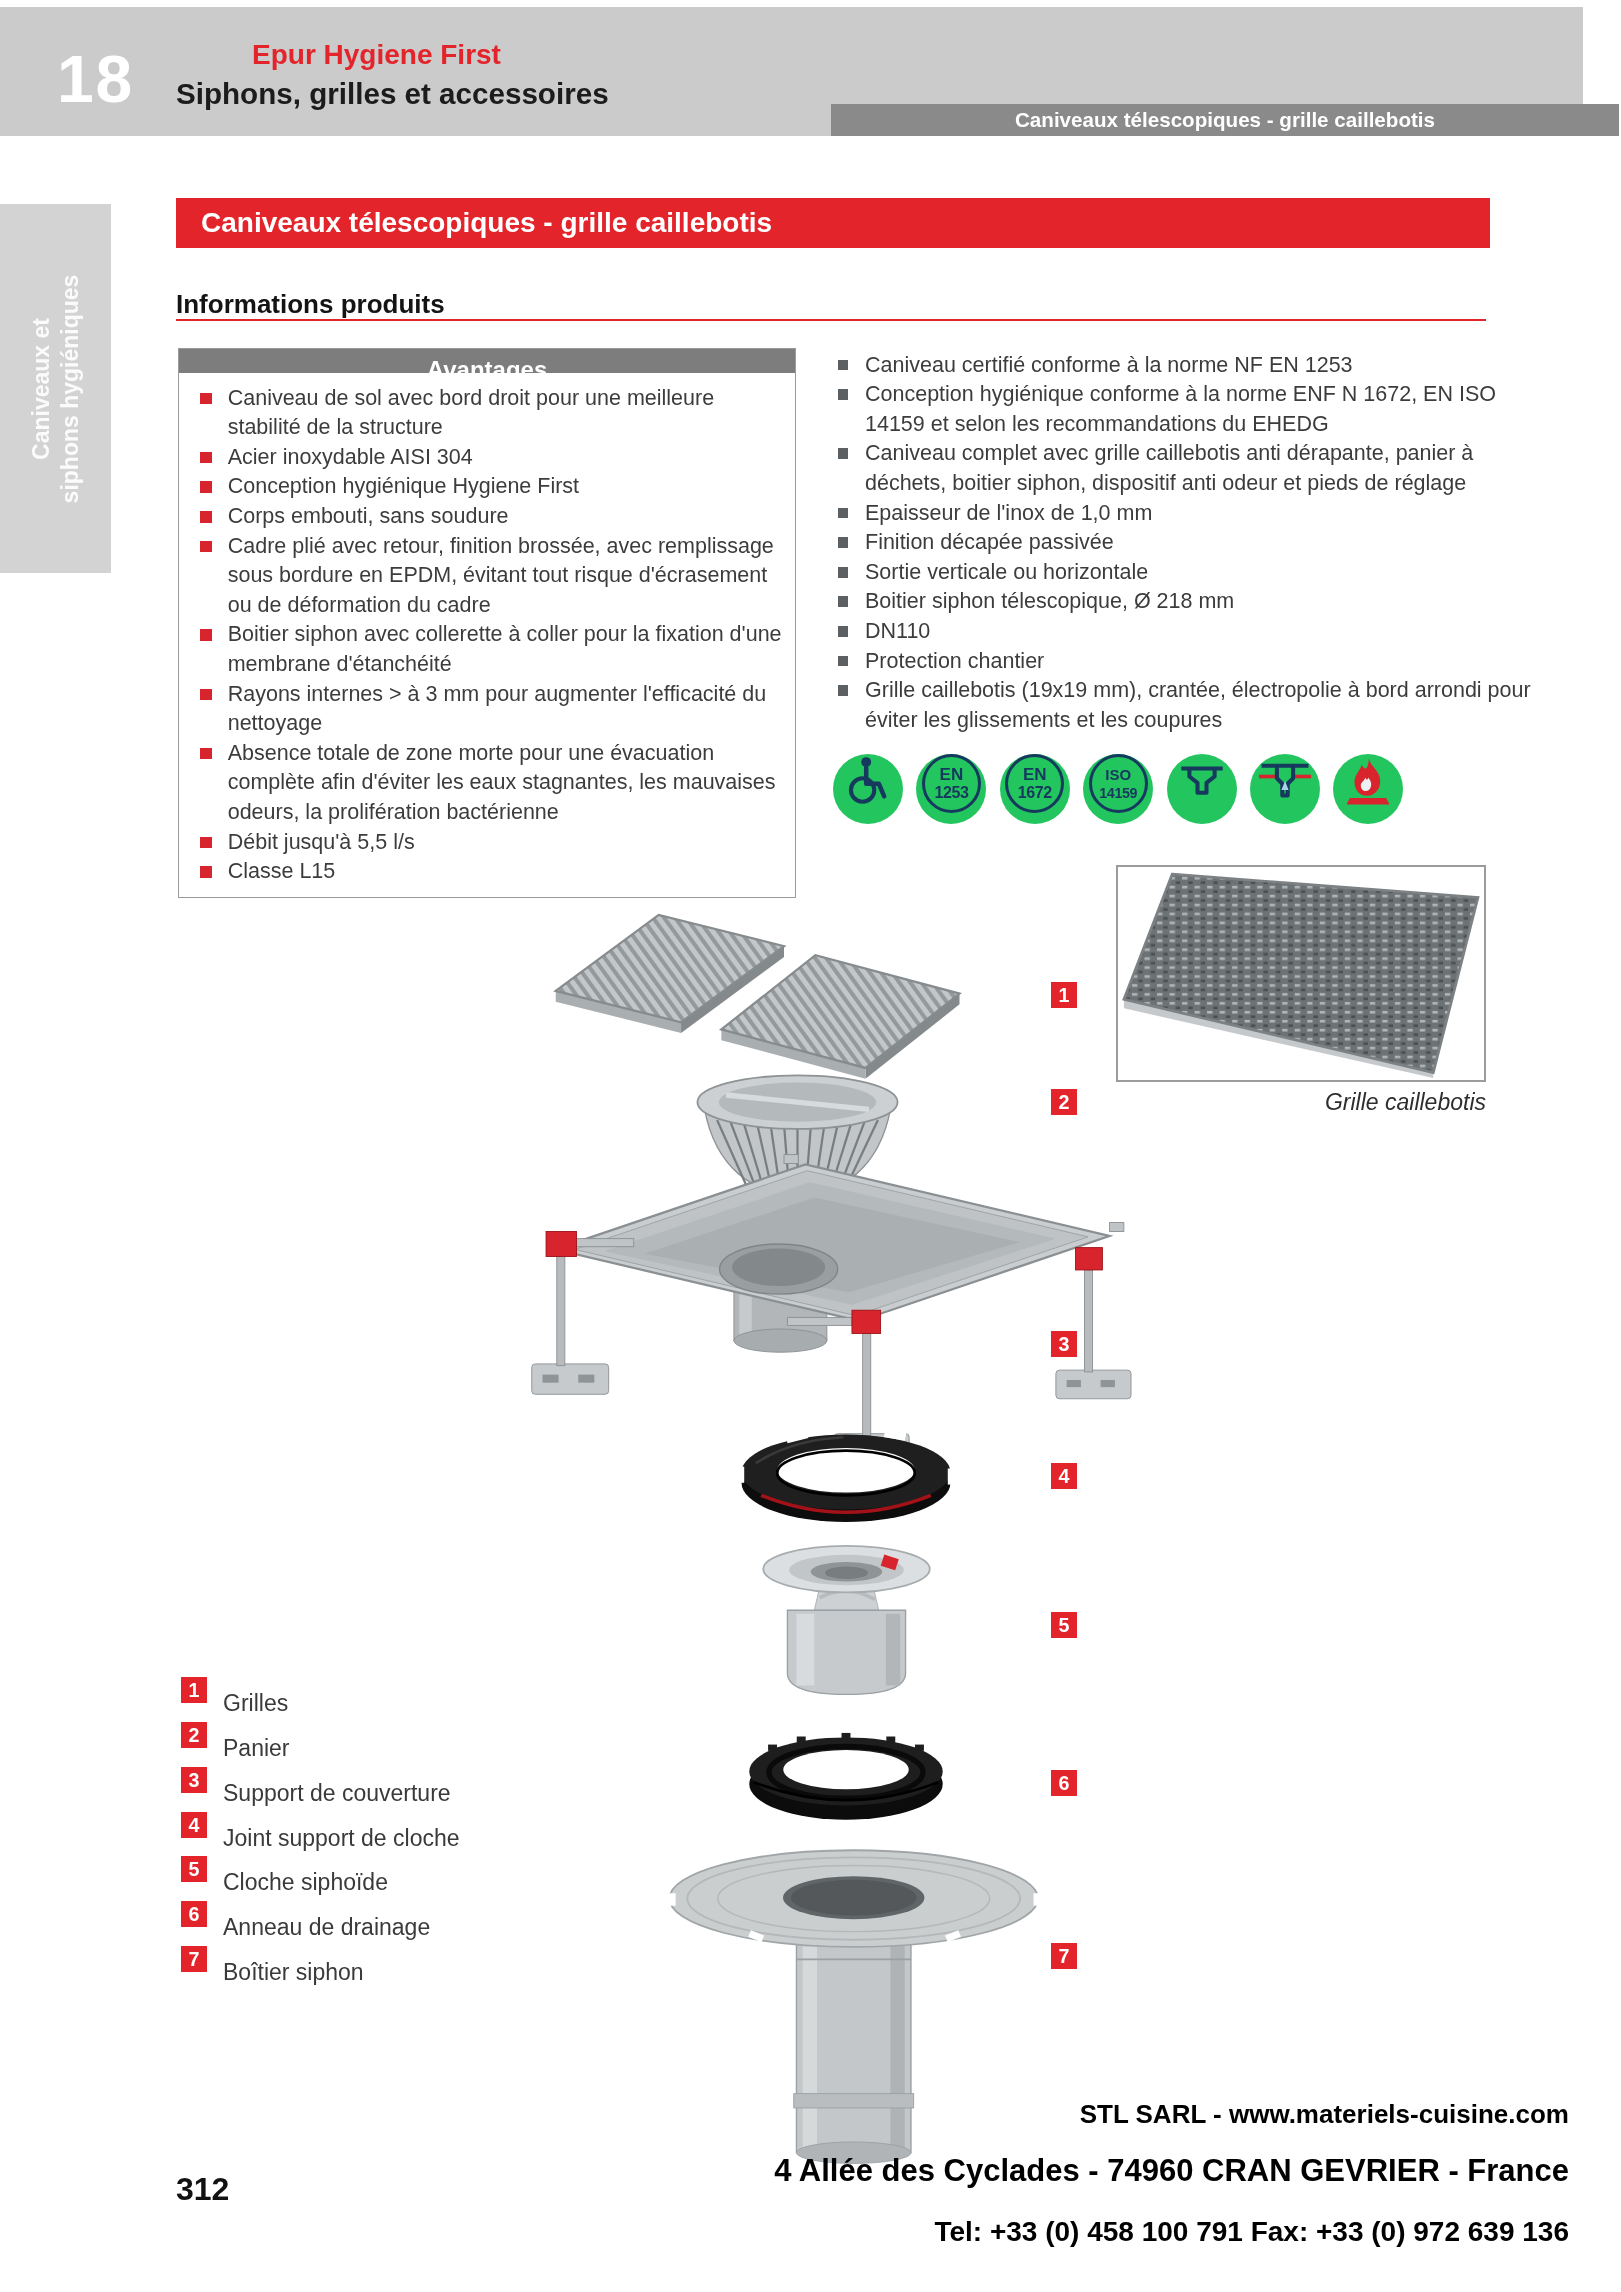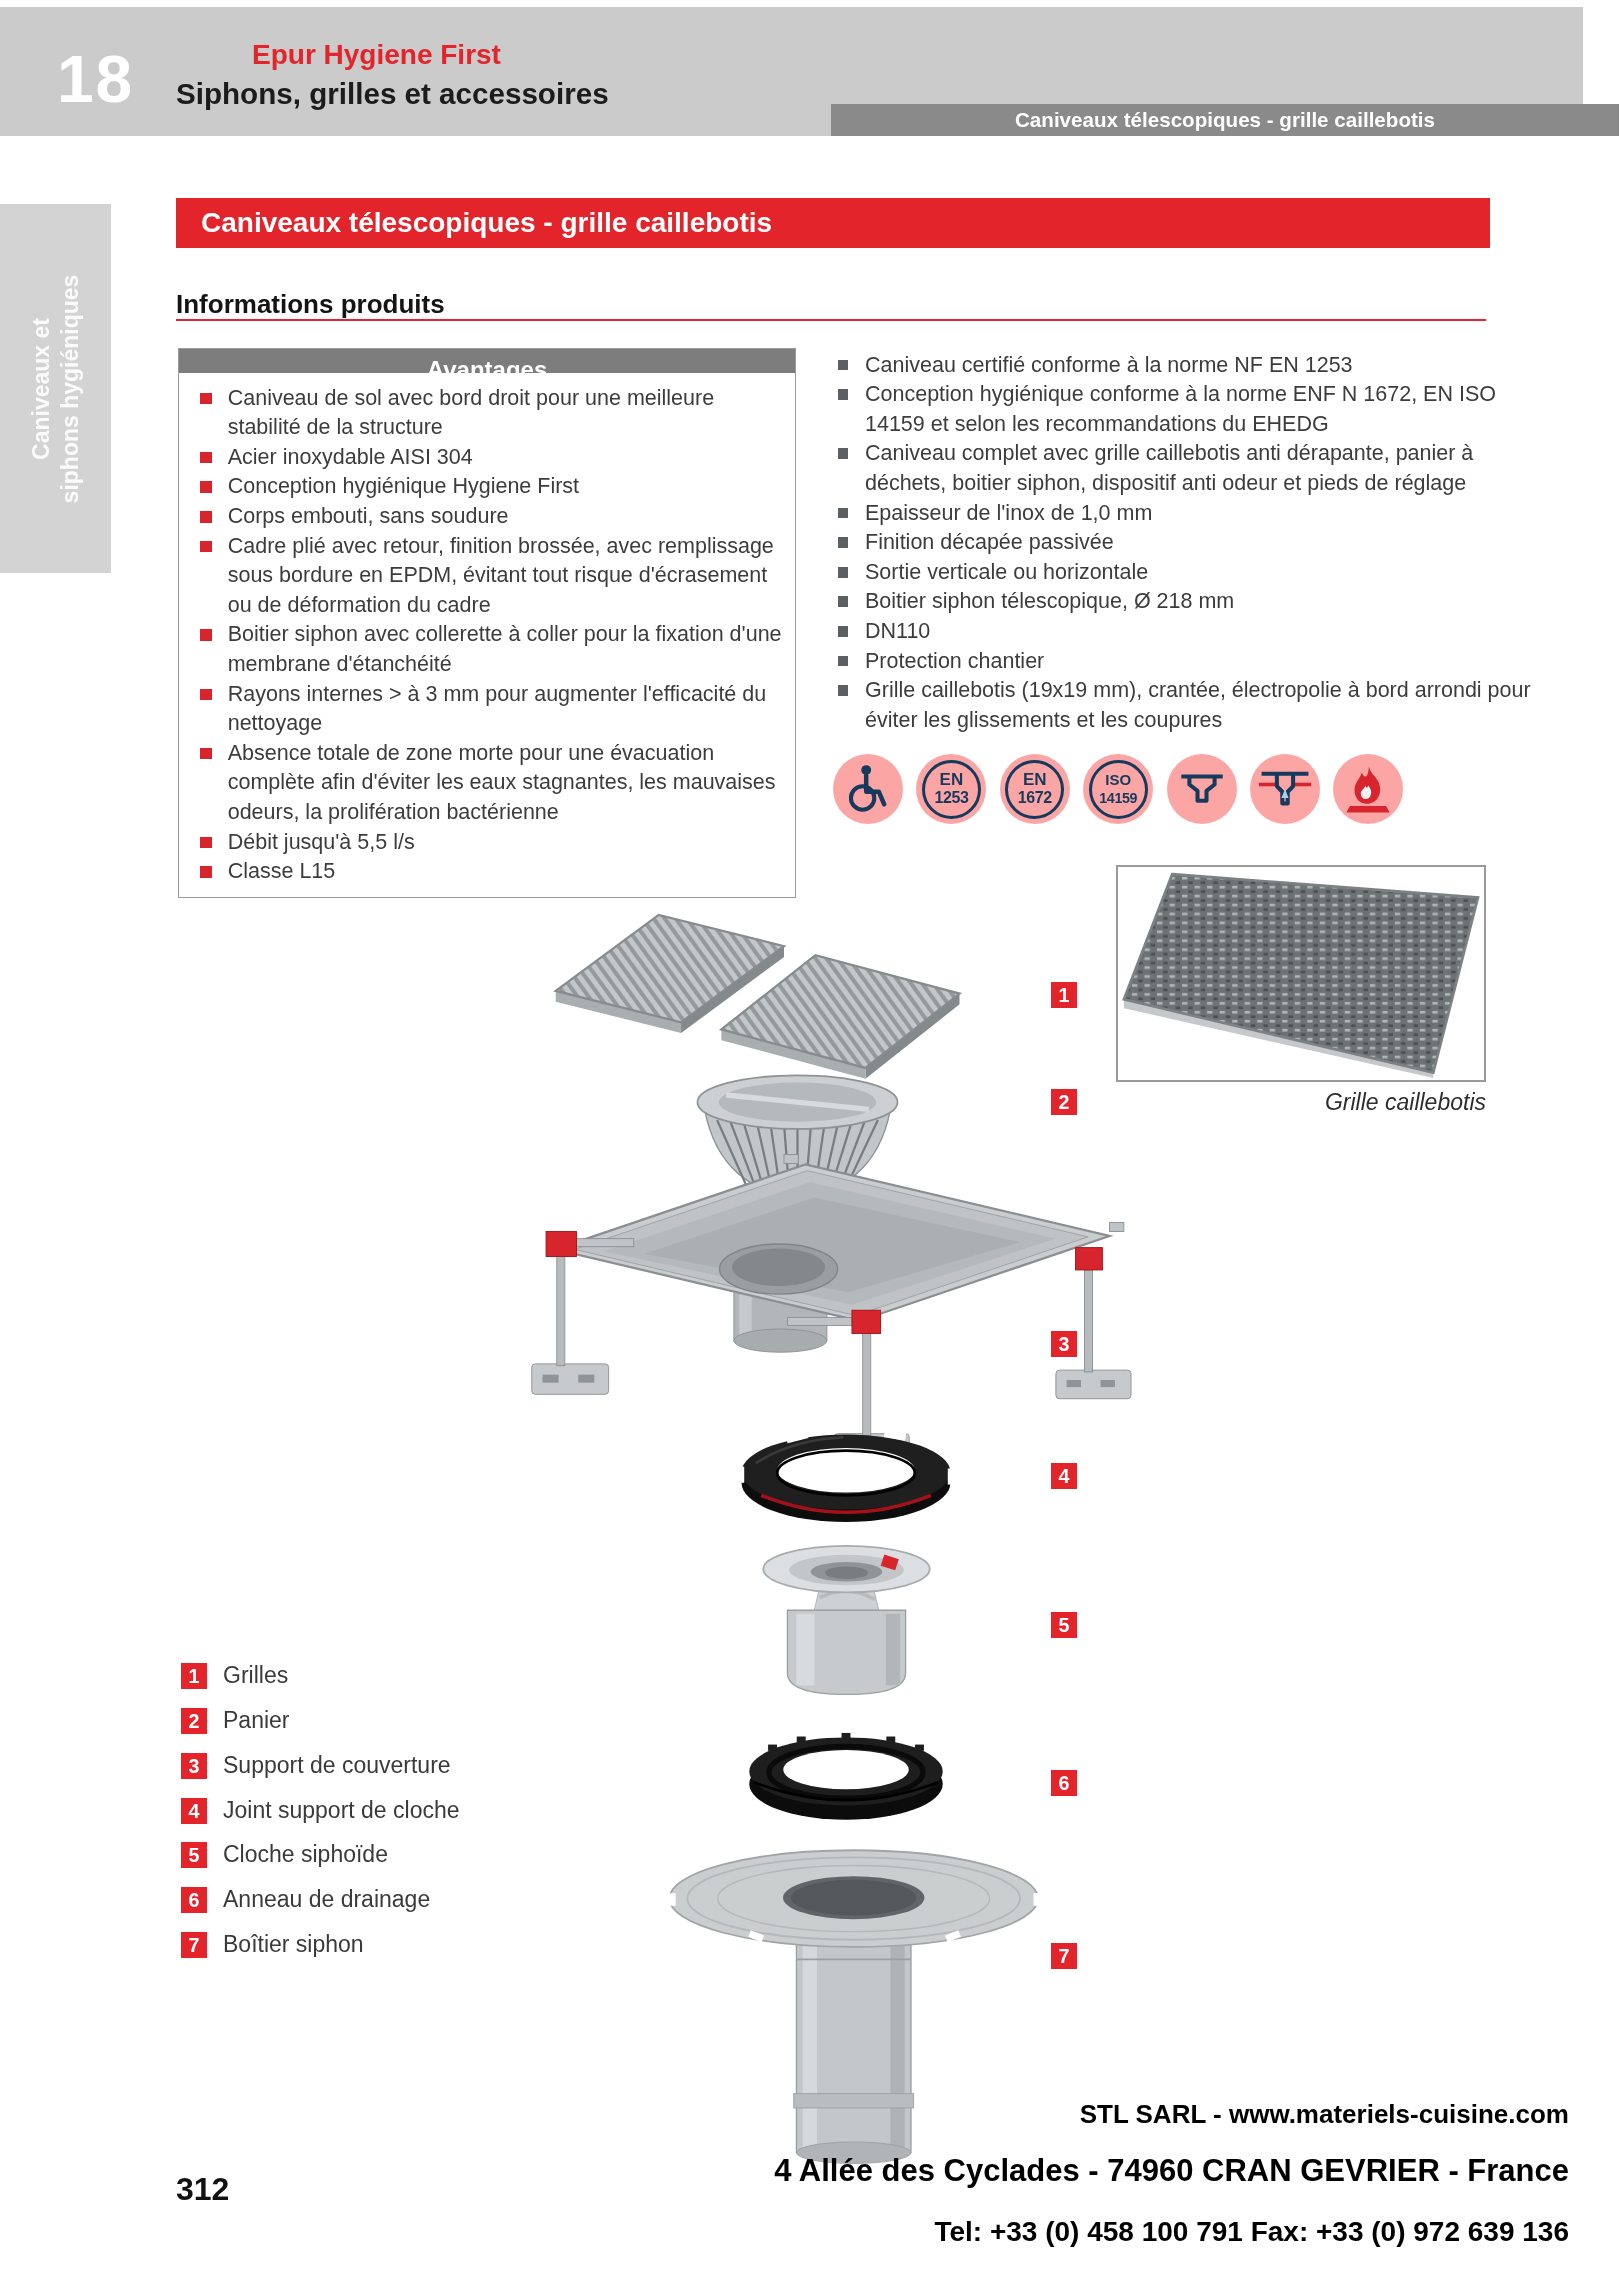--- a/index.html
+++ b/index.html
@@ -39,38 +39,38 @@
   ul.blist li { position:relative; padding-left:29px; font-size:21.5px; line-height:29.6px; color:#3c3c3c; }
   .sq { position:absolute; left:1.8px; top:9px; width:11.6px; height:11.6px; background:#d8242c; }
   .sq.gray { background:#5d6062; width:10.7px; height:10.7px; }
 
   
   .feat-list { left:836px; top:340px; width:699px; }
   .feat-list ul.blist { padding:10.7px 0 0 0; }
 
   
   .certs { left:833px; top:754px; display:flex; gap:13.4px; }
-  .cert { width:70px; height:70px; border-radius:50%; background:#fca5a5;
-    display:flex; align-items:center; justify-content:center; }
+  .cert { width:70px; height:70px; border-radius:50%; background:#22c55e;
+    display:flex; align-items:flex-start; justify-content:center; }
   .ring { width:59px; height:59px; border-radius:50%; border:3.6px solid #16395e;
     display:flex; flex-direction:column; align-items:center; justify-content:center;
     color:#16395e; font-weight:bold; line-height:18px; }
   .ring .l1 { font-size:17px; } .ring .l2 { font-size:16px; letter-spacing:-0.4px; }
 
   
   .photo-frame { left:1116px; top:865px; width:370px; height:217px;
     border:2.7px solid #9b9b9b; background:#ffffff; }
   .photo-caption { left:1116px; top:1089px; width:370px; text-align:right;
     font-style:italic; font-size:23px; color:#2e2e2e; }
 
   
   .num-badge { width:26px; height:26px; background:#e3242b; color:#ffffff;
     font-size:19.7px; font-weight:bold; text-align:center; line-height:26px; }
   .legend-row { left:181px; display:flex; align-items:center; gap:16px; }
-  .legend-label { font-size:23px; color:#3a3a3a; }
+  .legend-label { font-size:23px; color:#3a3a3a;margin-top:28px; }
 
   
   .footer-line { right:52px; text-align:right; font-weight:bold; color:#000000; }
   .f1 { top:2099px; font-size:26px; }
   .f2 { top:2153px; font-size:31px; }
   .f3 { top:2216px; font-size:28px; }
   .page-num { left:176px; top:2171px; font-size:32px; font-weight:bold; color:#111; }
 </style>
 </head>
 <body>

